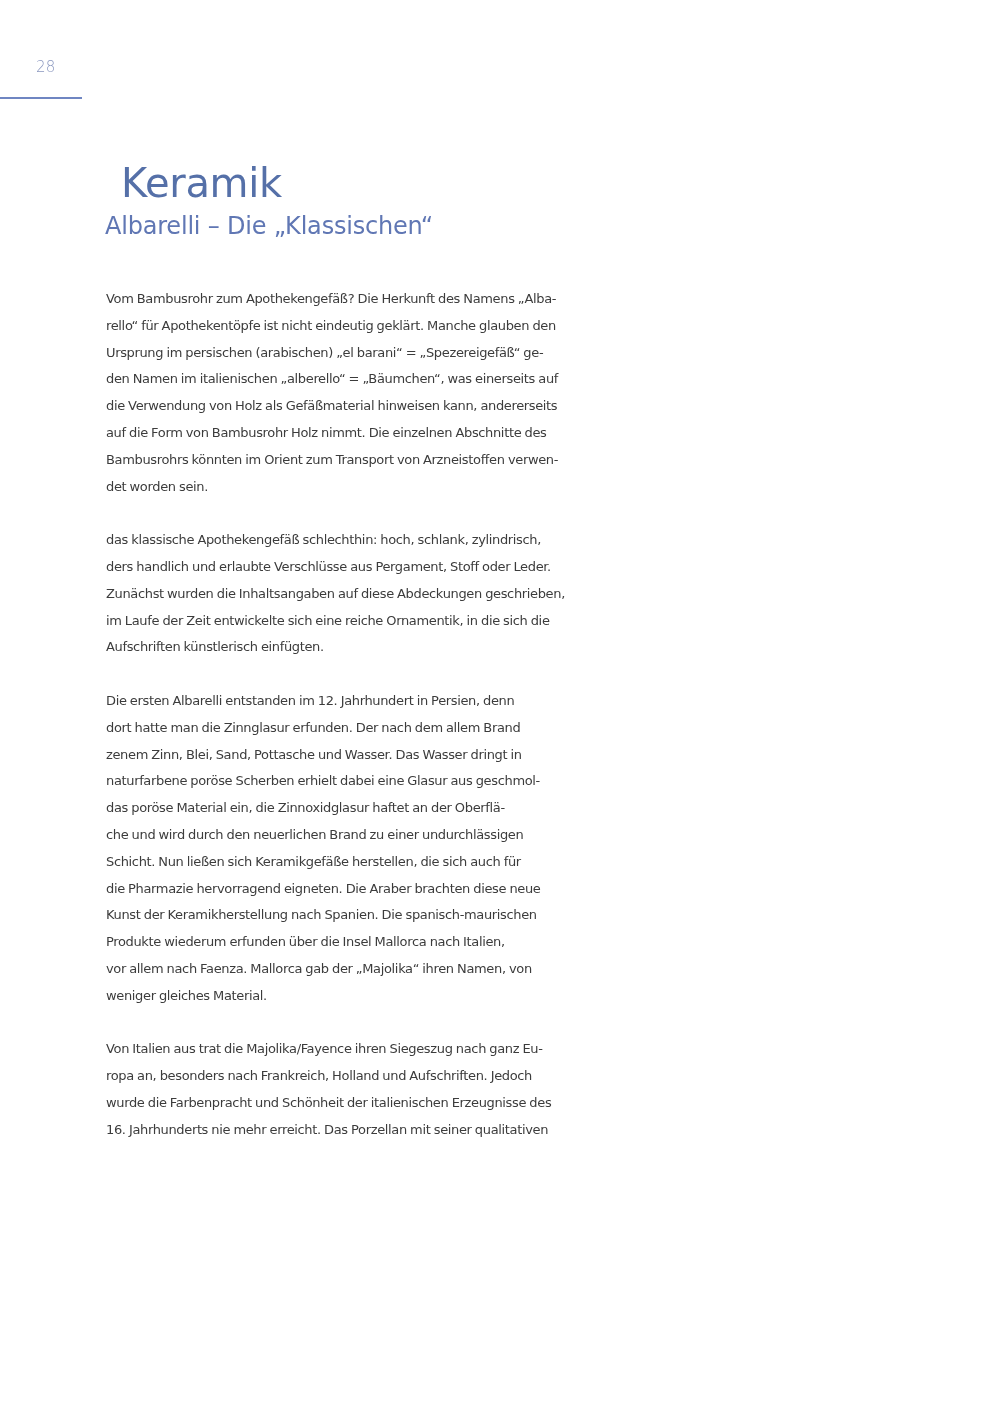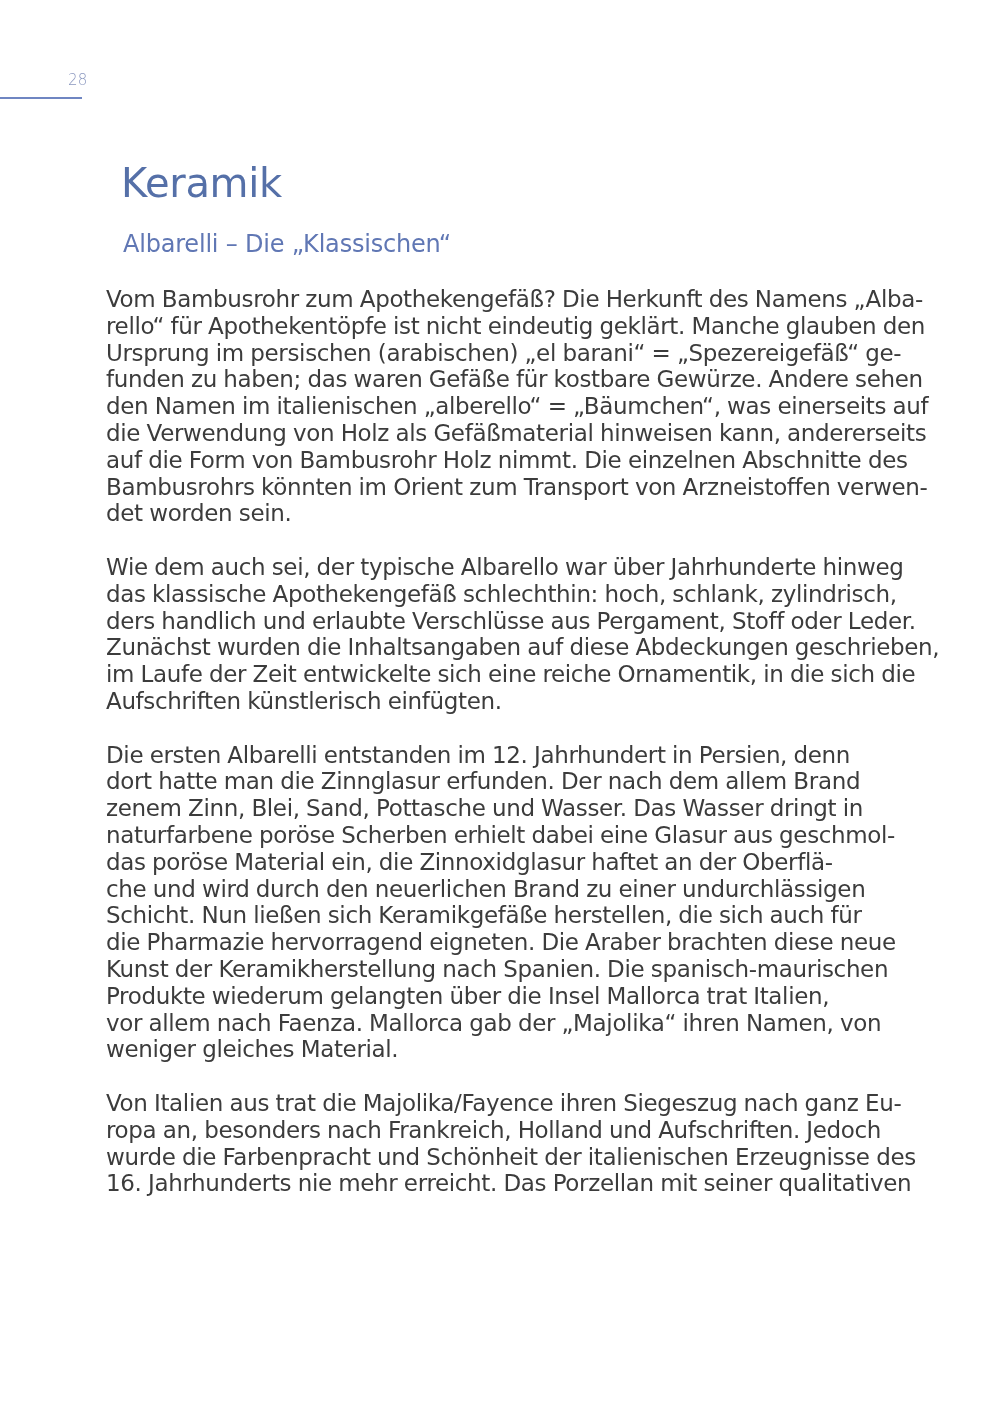--- a/index.html
+++ b/index.html
@@ -10,26 +10,25 @@
     body {
       width: 1000px;
       height: 1411px;
       position: relative;
       overflow: hidden;
       font-family: "DejaVu Sans", sans-serif;
     }
     .page-number {
       position: absolute;
       left: 36px;
-      top: 71px;
+      top: 58px;
       font-size: 15px;
       color: #8a97bf;
       font-weight: 300;
       letter-spacing: 0.3px;
-      margin-left: 32px;
     }
     .page-rule {
       position: absolute;
       left: 0;
       top: 97px;
       width: 82px;
       height: 2px;
       background: #6f86c2;
     }
     .title {
@@ -40,39 +39,39 @@
       font-size: 40px;
       font-weight: normal;
       color: #5570a8;
       letter-spacing: -0.3px;
       line-height: 1.2;
     }
     .subtitle {
       position: absolute;
       left: 105px;
       top: 212px;
-      margin: 18px;
+      margin: 0;
       font-size: 24px;
       font-weight: normal;
       color: #6077b4;
       letter-spacing: -0.2px;
       line-height: 1.2;
     }
     .body-text {
       position: absolute;
       left: 106px;
       top: 286px;
       width: 680px;
     }
     .paragraph {
       margin: 0 0 26.8px 0;
     }
     .line {
       display: block;
-      font-size: 23px;
+      font-size: 13px;
       line-height: 26.8px;
       height: 26.8px;
       color: #3c3c3c;
       white-space: nowrap;
       letter-spacing: -0.35px;
       word-spacing: -0.5px;
     }
   </style>
 </head>
 <body>
@@ -81,46 +80,44 @@
 <div class="page-rule"></div>
 
 <h1 class="title">Keramik</h1>
 <h2 class="subtitle">Albarelli – Die „Klassischen“</h2>
 
 <div class="body-text">
   <p class="paragraph">
     <span class="line">Vom Bambusrohr zum Apothekengefäß? Die Herkunft des Namens „Alba-</span>
     <span class="line">rello“ für Apothekentöpfe ist nicht eindeutig geklärt. Manche glauben den</span>
     <span class="line">Ursprung im persischen (arabischen) „el barani“ = „Spezereigefäß“ ge-</span>
-    <span class="line">funden zu haben; das waren Gefäße für kostbare Gewürze. Andere sehen</span>
     <span class="line">den Namen im italienischen „alberello“ = „Bäumchen“, was einerseits auf</span>
     <span class="line">die Verwendung von Holz als Gefäßmaterial hinweisen kann, andererseits</span>
     <span class="line">auf die Form von Bambusrohr Holz nimmt. Die einzelnen Abschnitte des</span>
     <span class="line">Bambusrohrs könnten im Orient zum Transport von Arzneistoffen verwen-</span>
     <span class="line">det worden sein.</span>
   </p>
   <p class="paragraph">
-    <span class="line">Wie dem auch sei, der typische Albarello war über Jahrhunderte hinweg</span>
     <span class="line">das klassische Apothekengefäß schlechthin: hoch, schlank, zylindrisch,</span>
     <span class="line">ders handlich und erlaubte Verschlüsse aus Pergament, Stoff oder Leder.</span>
     <span class="line">Zunächst wurden die Inhaltsangaben auf diese Abdeckungen geschrieben,</span>
     <span class="line">im Laufe der Zeit entwickelte sich eine reiche Ornamentik, in die sich die</span>
     <span class="line">Aufschriften künstlerisch einfügten.</span>
   </p>
   <p class="paragraph">
     <span class="line">Die ersten Albarelli entstanden im 12. Jahrhundert in Persien, denn</span>
     <span class="line">dort hatte man die Zinnglasur erfunden. Der nach dem allem Brand</span>
     <span class="line">zenem Zinn, Blei, Sand, Pottasche und Wasser. Das Wasser dringt in</span>
     <span class="line">naturfarbene poröse Scherben erhielt dabei eine Glasur aus geschmol-</span>
     <span class="line">das poröse Material ein, die Zinnoxidglasur haftet an der Oberflä-</span>
     <span class="line">che und wird durch den neuerlichen Brand zu einer undurchlässigen</span>
     <span class="line">Schicht. Nun ließen sich Keramikgefäße herstellen, die sich auch für</span>
     <span class="line">die Pharmazie hervorragend eigneten. Die Araber brachten diese neue</span>
     <span class="line">Kunst der Keramikherstellung nach Spanien. Die spanisch-maurischen</span>
-    <span class="line">Produkte wiederum gelangten über die Insel Mallorca trat Italien,</span>
+    <span class="line">Produkte wiederum erfunden über die Insel Mallorca nach Italien,</span>
     <span class="line">vor allem nach Faenza. Mallorca gab der „Majolika“ ihren Namen, von</span>
     <span class="line">weniger gleiches Material.</span>
   </p>
   <p class="paragraph">
     <span class="line">Von Italien aus trat die Majolika/Fayence ihren Siegeszug nach ganz Eu-</span>
     <span class="line">ropa an, besonders nach Frankreich, Holland und Aufschriften. Jedoch</span>
     <span class="line">wurde die Farbenpracht und Schönheit der italienischen Erzeugnisse des</span>
     <span class="line">16. Jahrhunderts nie mehr erreicht. Das Porzellan mit seiner qualitativen</span>
   </p>
 </div>

